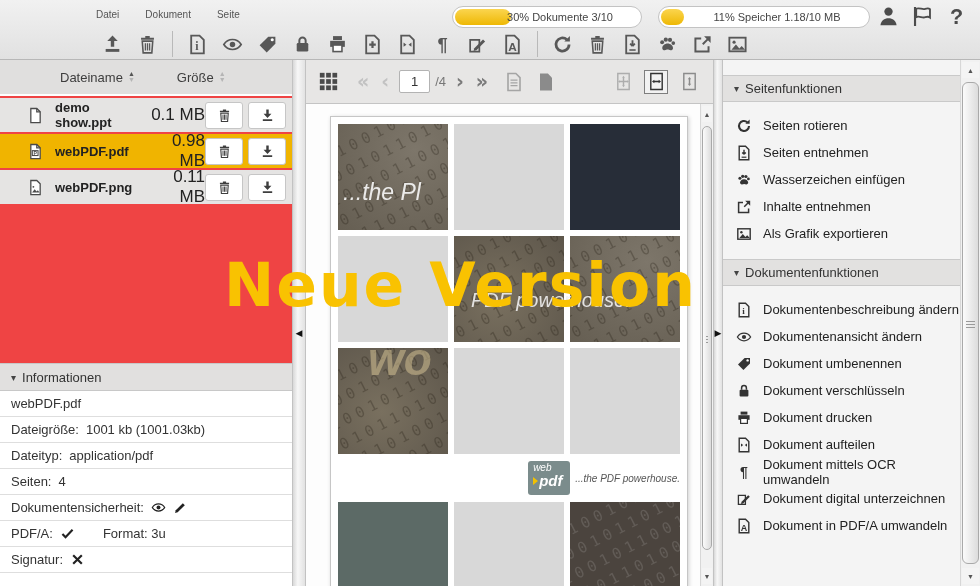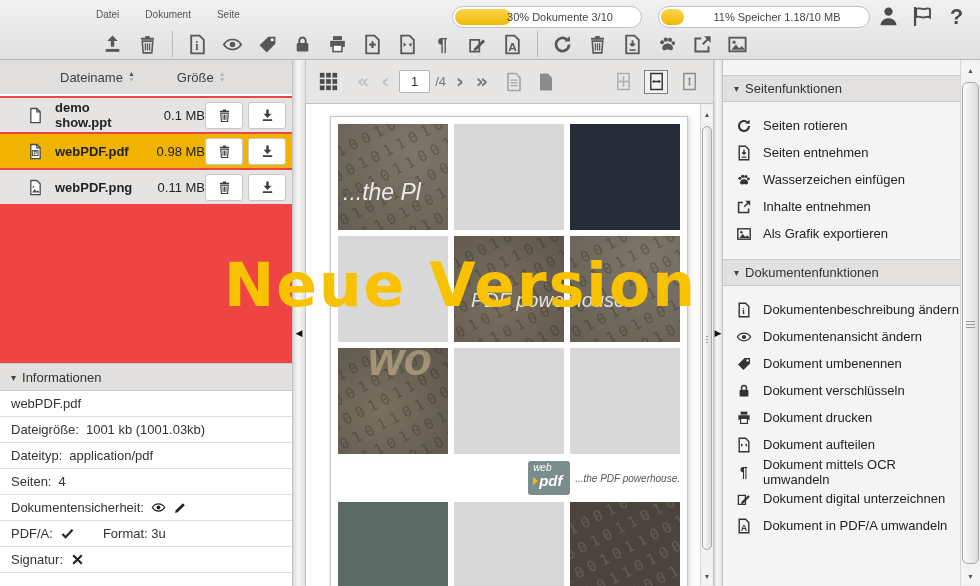--- a/index.html
+++ b/index.html
@@ -40,21 +40,21 @@
   .fl-header { position:absolute; left:0; top:0; width:292px; height:36px; background:#e0dfde;
                border-bottom:2px solid #fff; display:flex; align-items:center; font-size:13px; color:#3d3d3d; }
   .fl-header .c-name { margin-left:60px; display:flex; align-items:center; gap:5px; cursor:pointer; }
   .fl-header .c-size { margin-left:42px; display:flex; align-items:center; gap:5px; cursor:pointer; }
   .sorts { display:flex; flex-direction:column; font-size:7px; line-height:6px; }
   .sorts .on { color:#555; } .sorts .off { color:#b5b5b5; }
   .frow { position:absolute; left:0; width:292px; height:34px; background:#e5e4e3; display:flex; align-items:center; }
   .frow.sel { background:#f0b400; }
   .frow .ficon { width:17px; height:17px; margin-left:27px; color:#4a4a4a; }
   .frow .fname { margin-left:11px; font-size:13px; color:#222; width:92px;font-weight:bold; }
-  .frow .fsize { font-size:13px; color:#222; width:58px; text-align:right; }
+  .frow .fsize { font-size:17px; color:#222; width:58px; text-align:right; }
   .rbtn { width:38px; height:27px; background:#fff; border:1px solid #c6c6c6; border-radius:3px;
           display:flex; align-items:center; justify-content:center; color:#3e3e3e; cursor:pointer; }
   .rbtn .ic { width:15px; height:15px; }
   .rbtn + .rbtn { margin-left:5px; }
   .frow .rbtn:first-of-type { margin-left:12px; }
 
   
   .info-panel { position:absolute; left:0; top:363px; width:292px; height:223px; background:#fff; }
   .sec-head { height:28px; background:#e1e0df; border-top:1px solid #c8c8c8; border-bottom:1px solid #c8c8c8;
               display:flex; align-items:center; padding-left:11px; font-size:13px; color:#333; gap:6px; cursor:pointer; }

